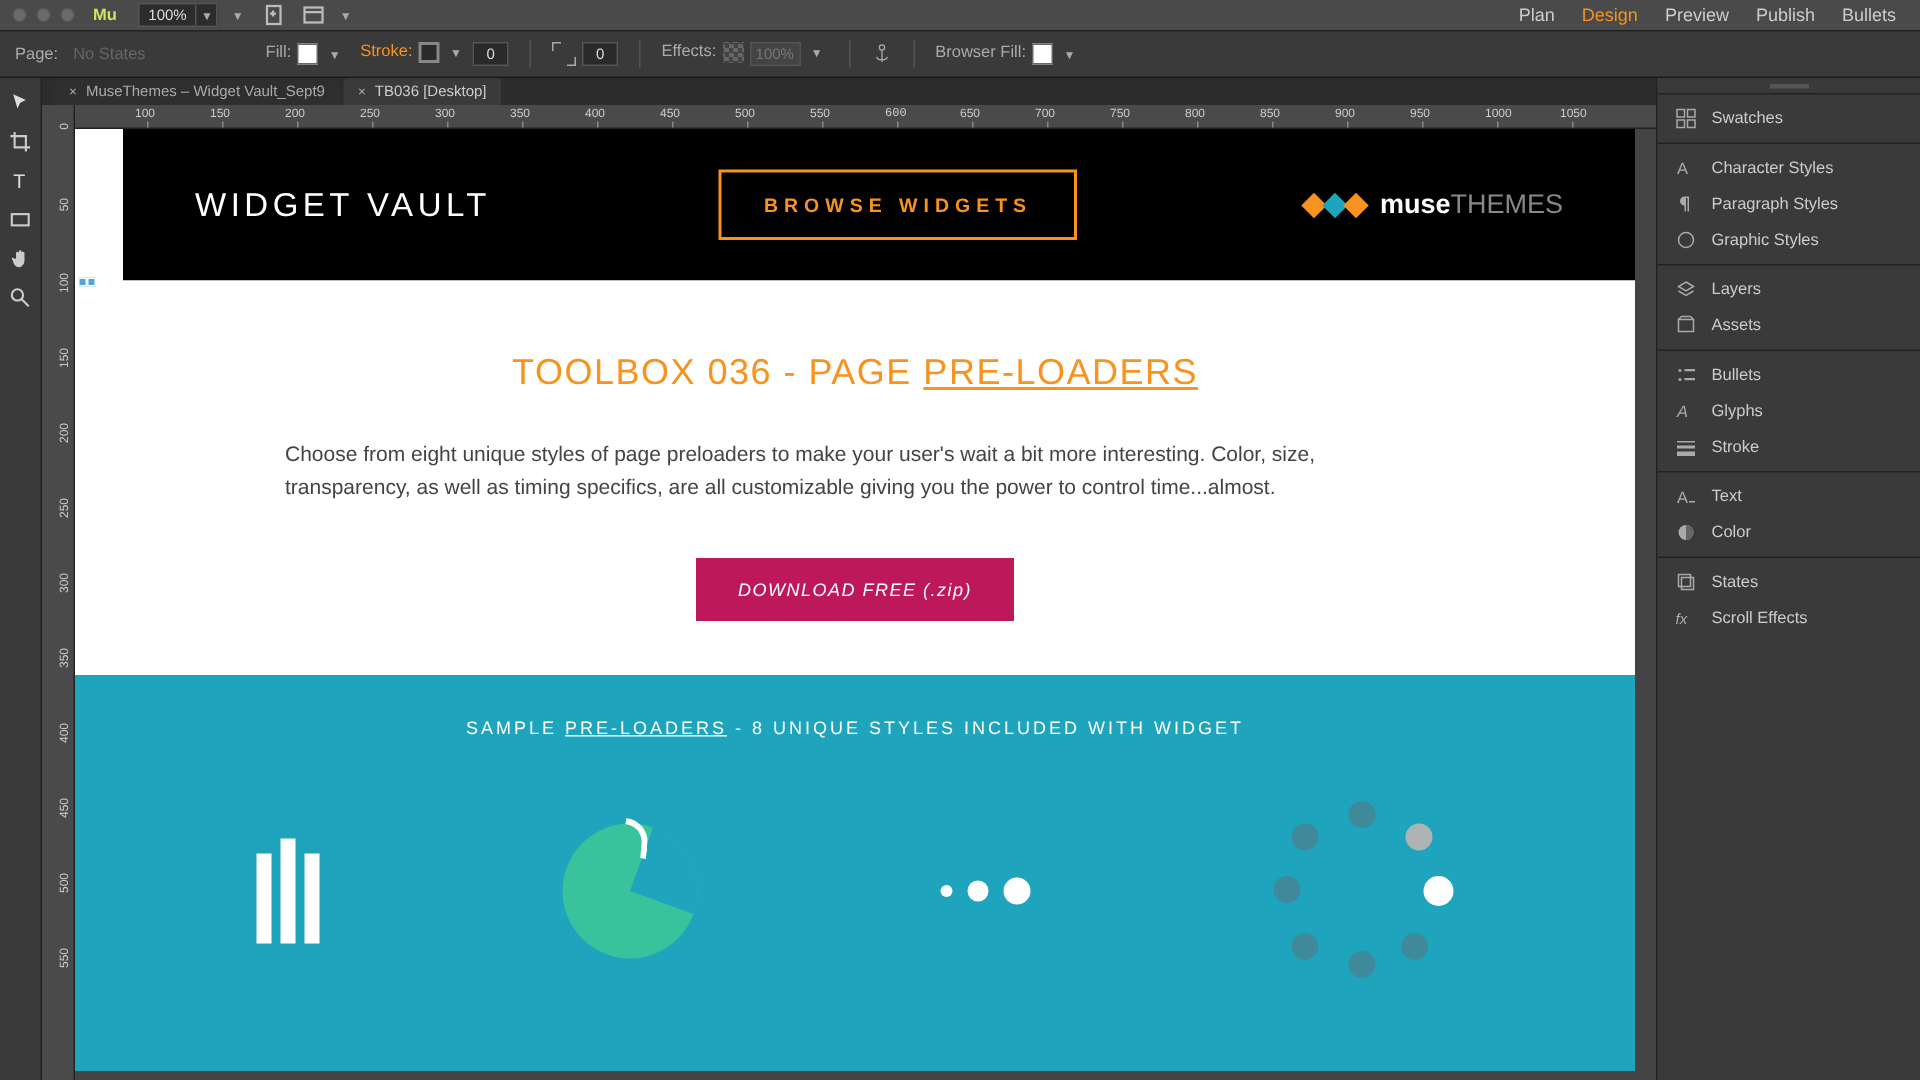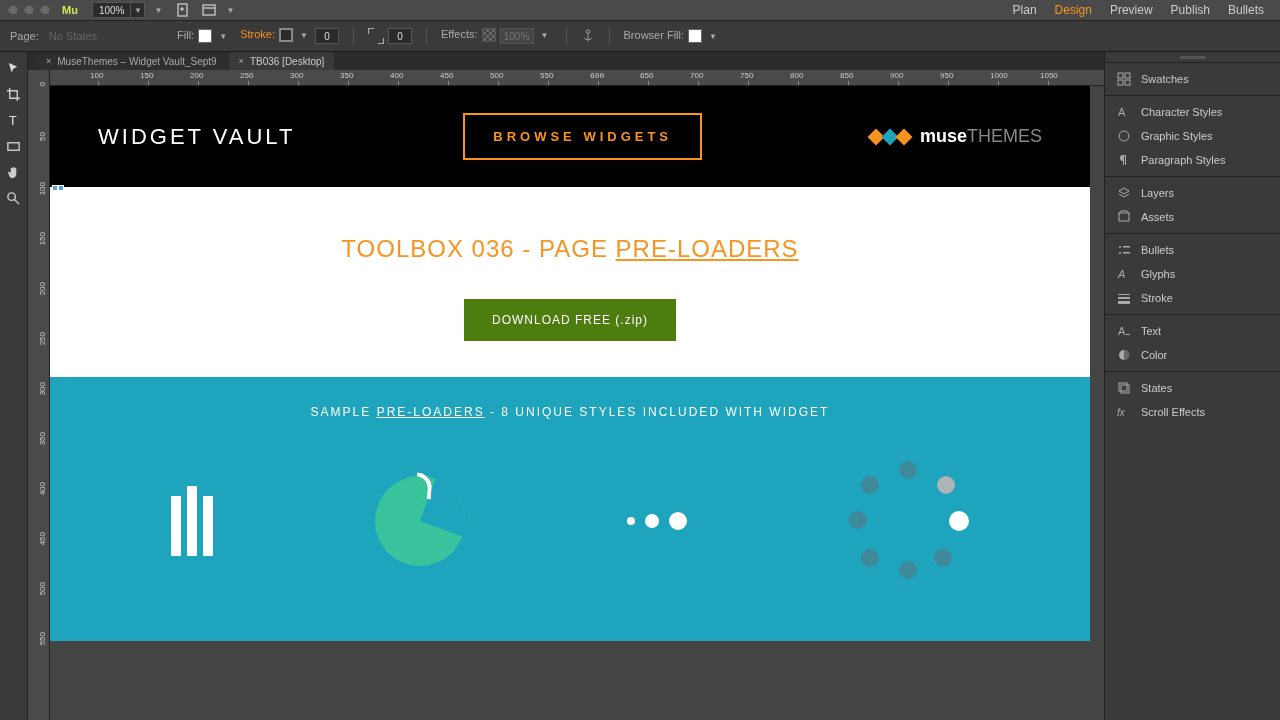--- a/index.html
+++ b/index.html
@@ -50,32 +50,32 @@
 .tab .close { font-size:9px; color:#aaa;}
 .rulers-area { flex:1; display:flex;}
 .vruler { width:22px; background:#4a4a4a; border-right:1px solid #222; position:relative; overflow:hidden;}
 .vruler .tlabel { position:absolute; right:2px; font-size:8px; color:#ccc; writing-mode:vertical-rl; transform:rotate(180deg);}
 .canvas-col { flex:1; display:flex; flex-direction:column;}
 .hruler { height:16px; background:#4a4a4a; border-bottom:1px solid #222; position:relative; overflow:hidden;}
 .hruler .tick { position:absolute; top:11px; width:1px; height:5px; background:#888;}
 .hruler .tlabel { position:absolute; top:1px; font-size:8px; color:#ccc;}
 .canvas { flex:1; background:#444; overflow:hidden; position:relative;}
 .page { position:absolute; top:0; left:0; width:1040px; background:#fff;}
-.hdr { height:101px; background:#000; display:flex; align-items:center; justify-content:space-between; padding:0 48px;}
+.hdr { height:101px; background:#000; display:flex; align-items:center; justify-content:space-between; padding:0 48px;margin-left:32px;}
 .wv { color:#fff; letter-spacing:3px; font-size:22px; font-weight:300;}
 .browse-btn { border:2px solid #f7931e; color:#f7931e; padding:14px 28px; letter-spacing:4px; font-size:13px; font-weight:bold;}
 .mt-logo { display:flex; align-items:center; gap:10px; color:#fff; font-size:18px;}
 .mt-logo .th { color:#888; font-weight:300;}
 .mt-icon { display:flex; gap:2px;}
 .mt-icon span { width:12px; height:12px; transform:rotate(45deg);}
 .content { background:#fff; padding:48px 80px 36px; text-align:center;}
 .content h2 { color:#f7931e; font-size:24px; letter-spacing:1px; font-weight:500;}
 .content h2 .ul { text-decoration:underline;}
 .content p { color:#444; font-size:14px; line-height:1.6; margin-top:28px; text-align:left; max-width:760px; margin-left:auto; margin-right:auto;}
-.dl-btn { display:inline-block; background:#4d7c0f; color:#fff; padding:14px 28px; font-size:12px; letter-spacing:1px; margin-top:36px;}
+.dl-btn { display:inline-block; background:#be185d; color:#fff; padding:14px 28px; font-size:12px; letter-spacing:1px; margin-top:36px;font-style:italic;}
 .teal { background:#1fa4bd; padding:28px 40px 60px; text-align:center;}
 .teal .sub { color:#fff; font-size:12px; letter-spacing:2px;}
 .loaders { display:flex; justify-content:space-around; margin-top:42px; align-items:center;}
 .loader1 { display:flex; gap:6px; align-items:flex-end;}
 .loader1 span { width:10px; background:#fff;}
 .loader2 { width:90px; height:90px; border-radius:50%; background:#39c39d; position:relative;}
 .loader2::before { content:''; position:absolute; top:0; left:50%; width:45px; height:45px; background:#1fa4bd; border-top-right-radius:90px; transform-origin:bottom left; transform:rotate(20deg);}
 .loader2::after { content:''; position:absolute; top:-3px; left:46%; width:12px; height:22px; border-top:4px solid #fff; border-right:4px solid #fff; border-top-right-radius:16px; transform:rotate(5deg);}
 .loader3 { display:flex; gap:10px; align-items:center;}
 .loader3 span { border-radius:50%; background:#fff;}
@@ -290,20 +290,21 @@
                 </div>
                 <div><b>muse</b><span class="th">THEMES</span></div>
               </div>
             </div>
             <div class="sel-handles">
                 <span></span>
                 <span></span>
               </div>
             <div class="content">
               <h2><span>TOOLBOX 036 - PAGE </span><span class="ul">PRE-LOADERS</span></h2>
+              <p>Choose from eight unique styles of page preloaders to make your user's wait a bit more interesting. Color, size, transparency, as well as timing specifics, are all customizable giving you the power to control time...almost.</p>
               <div class="dl-btn">DOWNLOAD FREE (.zip)</div>
             </div>
             <div class="teal">
               <div class="sub"><span>SAMPLE </span><span style="text-decoration:underline">PRE-LOADERS</span><span> - 8 UNIQUE STYLES INCLUDED WITH WIDGET</span></div>
               <div class="loaders">
                 <div class="loader1">
                     <span style="height:60px"></span>
                     <span style="height:70px"></span>
                     <span style="height:60px"></span>
                   </div>
@@ -352,33 +353,33 @@
         <div class="panel-item">
           <span class="picon">
             <svg viewBox="0 0 14 14">
               <text x="1" y="11" font-size="11" fill="#aaa">A</text>
             </svg>
           </span>
           <span>Character Styles</span>
         </div>
         <div class="panel-item">
           <span class="picon">
+            <svg viewBox="0 0 14 14" fill="#aaa">
+              <path d="M6 2a3 3 0 000 6v4h1V3h1v9h1V2z"></path>
+            </svg>
+          </span>
+          <span>Paragraph Styles</span>
+        </div>
+        <div class="panel-item">
+          <span class="picon">
             <svg viewBox="0 0 14 14" fill="none" stroke="#aaa">
               <circle cx="7" cy="7" r="5"></circle>
             </svg>
           </span>
           <span>Graphic Styles</span>
-        </div>
-        <div class="panel-item">
-          <span class="picon">
-            <svg viewBox="0 0 14 14" fill="#aaa">
-              <path d="M6 2a3 3 0 000 6v4h1V3h1v9h1V2z"></path>
-            </svg>
-          </span>
-          <span>Paragraph Styles</span>
         </div>
       </div>
       <div class="panel-group">
         <div class="panel-item">
           <span class="picon">
             <svg viewBox="0 0 14 14" fill="none" stroke="#aaa">
               <path d="M7 2l5 3-5 3-5-3z"></path>
               <path d="M2 8l5 3 5-3"></path>
             </svg>
           </span>

